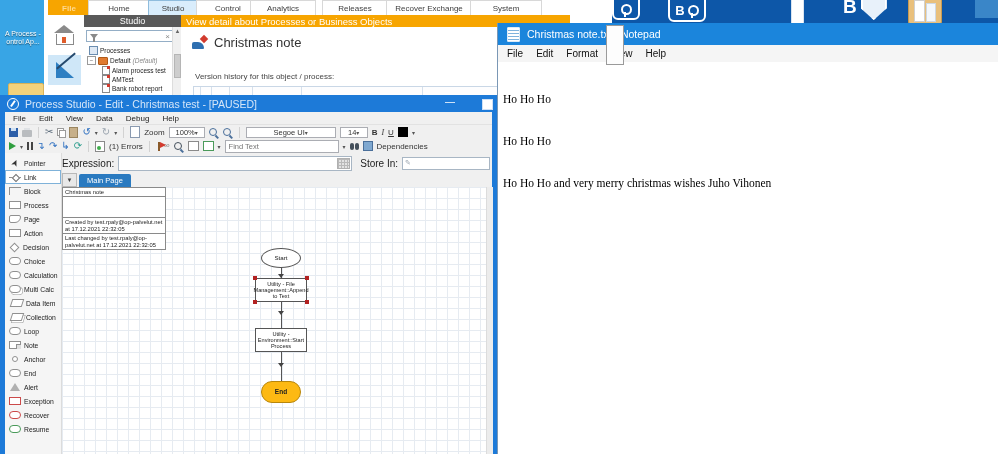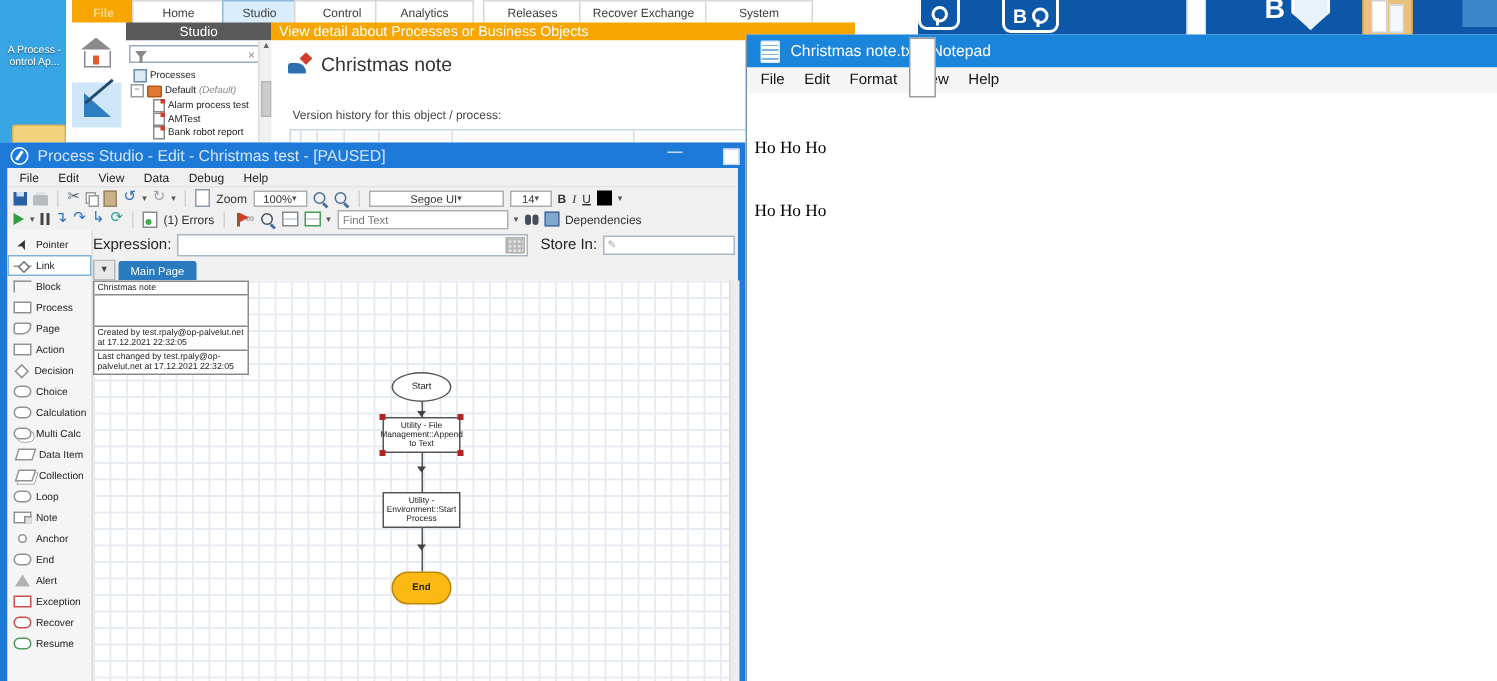--- a/index.html
+++ b/index.html
@@ -472,18 +472,19 @@
     <div class="abs np-menu">
       <span>File</span>
       <span>Edit</span>
       <span>Format</span>
       <span>View</span>
       <span>Help</span>
     </div>
     <div class="abs np-text">
       <div>Ho Ho Ho</div>
       <div>Ho Ho Ho</div>
+      <div>Ho Ho Ho and very merry christmas wishes Juho Vihonen</div>
     </div>
   </div>
 
   <div class="abs mystery-box"></div>
 
 </div>
 
 </body></html>

